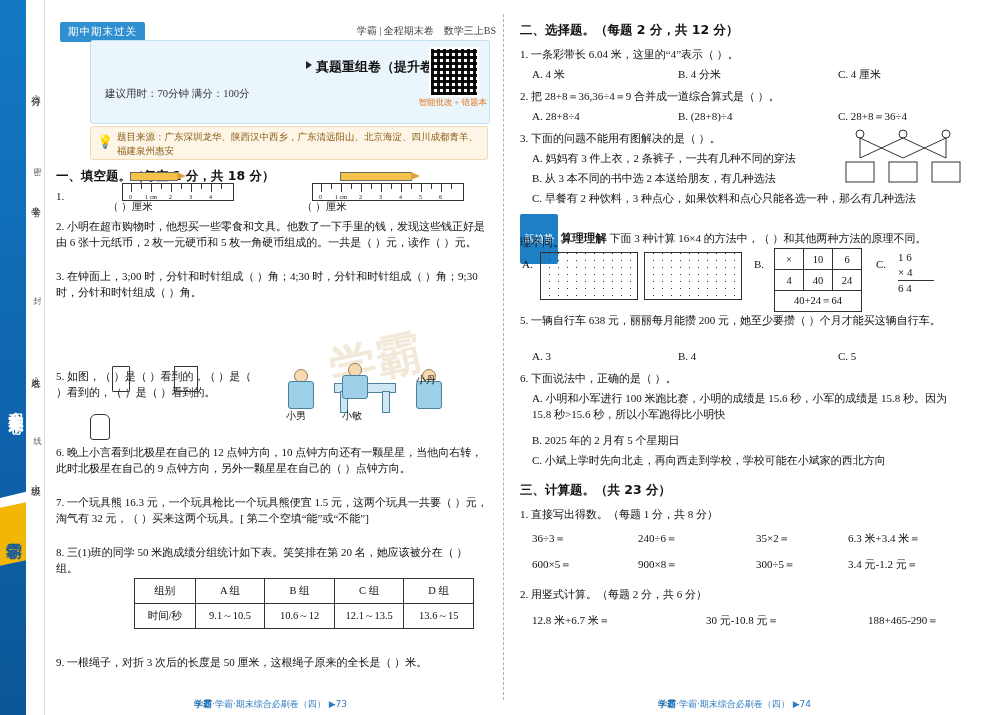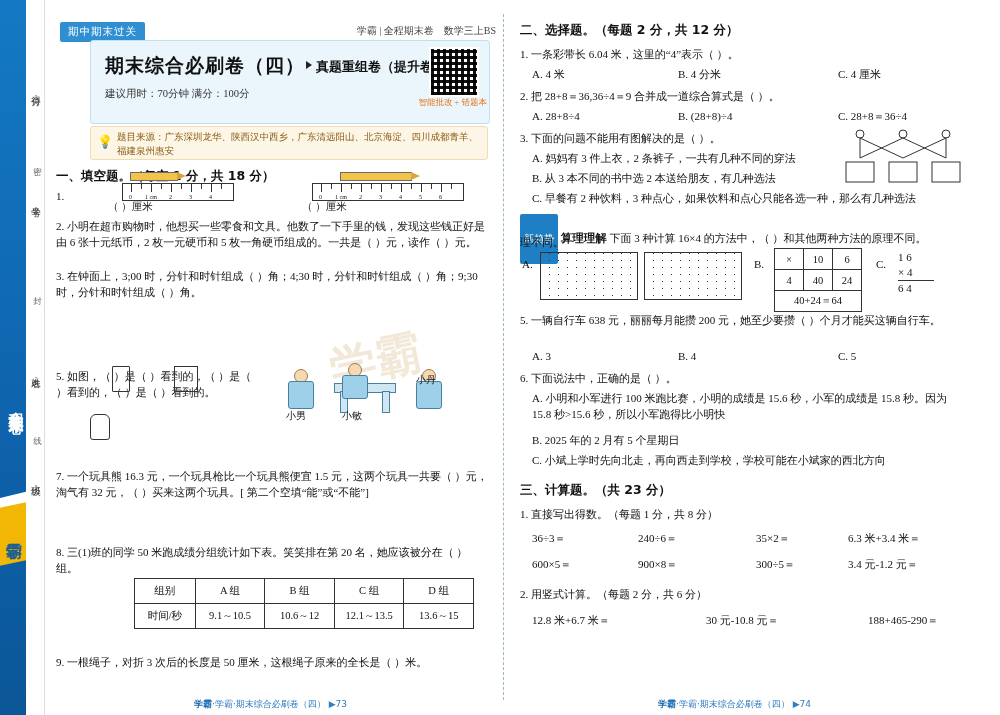--- a/index.html
+++ b/index.html
@@ -187,21 +187,20 @@
     <div class="tag">期中期末过关</div>
     <div class="hdr-right">
       <span>学霸</span>
       <span>|</span>
       <span>全程期末卷</span>
       &nbsp;&nbsp;
       <span>数学三上BS</span>
     </div>
 
     <div class="bluebox">
-      <div class="bigtitle">期末综合必刷卷（四）</div>
       <div class="tri"></div>
       <div class="subtitle">真题重组卷（提升卷）</div>
       <div class="timeline">建议用时：70分钟        满分：100分</div>
       <div class="qr"></div>
       <div class="qr-cap">智能批改 + 错题本</div>
     </div>
 
     <div class="srcbox">
       <span class="bulb">💡</span>
       <span>题目来源：</span><span>广东深圳龙华、陕西汉中西乡，广东清远阳山、北京海淀、四川成都青羊、福建泉州惠安</span>
@@ -274,21 +273,22 @@
       <div class="kid-body" style="left:12px;top:26px;width:24px;height:26px;"></div>
       <div class="kid-head" style="left:72px;top:8px;width:12px;height:12px;"></div>
       <div class="kid-body" style="left:66px;top:20px;width:24px;height:22px;"></div>
       <div class="kid-head" style="left:146px;top:14px;width:12px;height:12px;"></div>
       <div class="kid-body" style="left:140px;top:26px;width:24px;height:26px;"></div>
       <div class="abs" style="left:10px;top:54px;font-size:10px;">小男</div>
       <div class="abs" style="left:66px;top:54px;font-size:10px;">小敏</div>
       <div class="abs" style="left:140px;top:18px;font-size:10px;">小丹</div>
     </div>
 
-    <div class="abs q" style="left:12px;top:468px;width:432px;">7. 一个玩具熊 16.3 元，一个玩具枪比一个玩具熊便宜 1.5 元，这两个玩具一共要（    ）元，淘气有 32 元，（    ）买来这两个玩具。[ 第二个空填“能”或“不能”]</div>
+    <div class="abs q" style="left:12px;top:444px;width:432px;">6. 晚上小言看到北极星在自己的 12 点钟方向，10 点钟方向还有一颗星星，当他向右转，此时北极星在自己的 9 点钟方向，另外一颗星星在自己的（    ）点钟方向。</div>
+    <div class="abs q" style="left:12px;top:494px;width:432px;">7. 一个玩具熊 16.3 元，一个玩具枪比一个玩具熊便宜 1.5 元，这两个玩具一共要（    ）元，淘气有 32 元，（    ）买来这两个玩具。[ 第二个空填“能”或“不能”]</div>
     <div class="abs q" style="left:12px;top:544px;width:432px;">8. 三(1)班的同学 50 米跑成绩分组统计如下表。笑笑排在第 20 名，她应该被分在（    ）组。</div>
 
     <table class="grid" style="position:absolute;left:90px;top:578px;width:340px;">
       <tbody>
           <tr>
         <td style="width:52px;height:22px;">组别</td>
         <td style="width:60px;">A 组</td>
         <td style="width:60px;">B 组</td>
         <td style="width:60px;">C 组</td>
         <td style="width:60px;">D 组</td>

